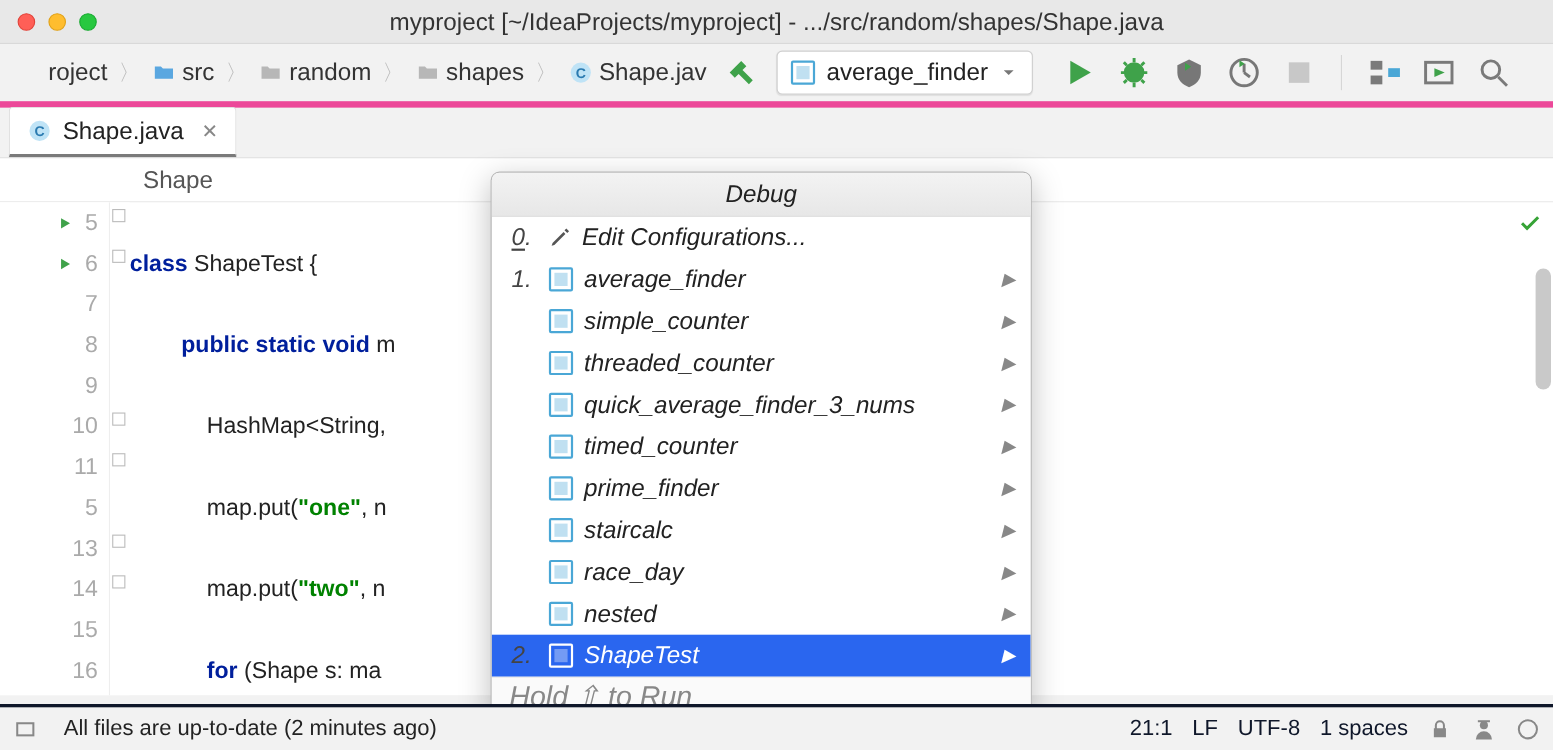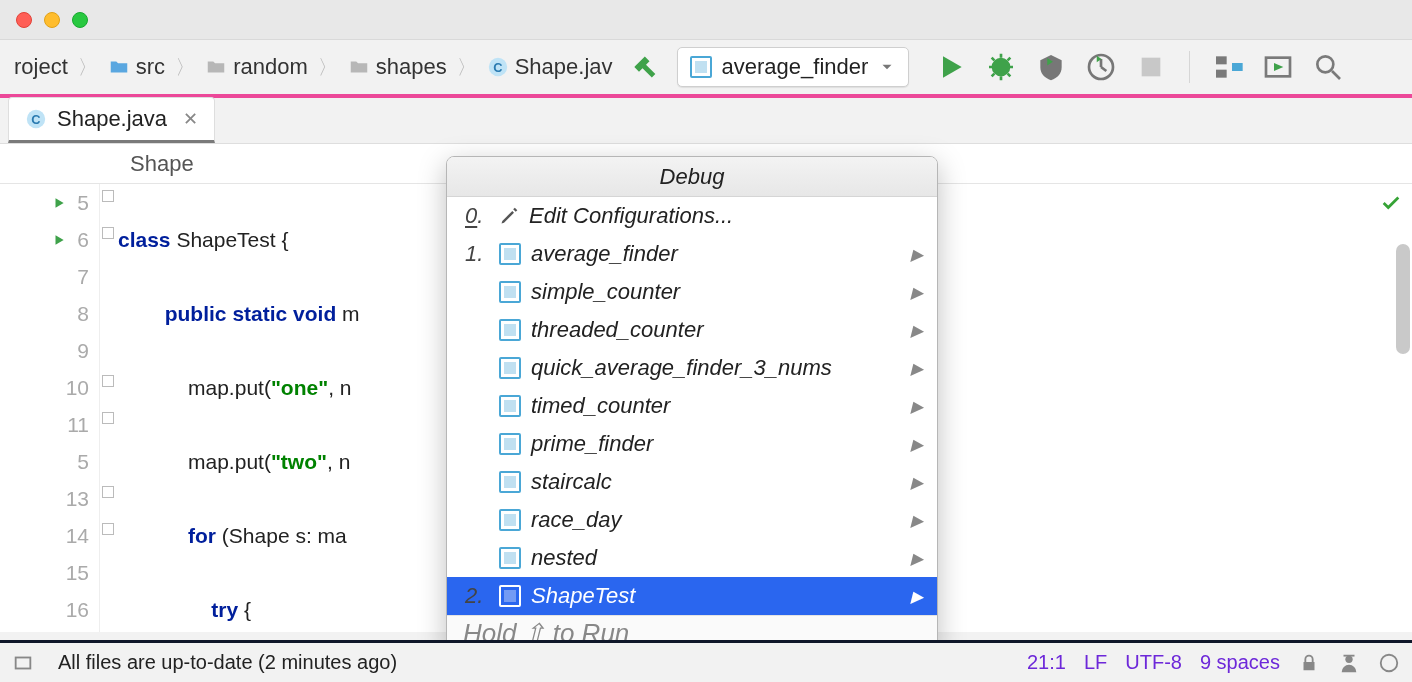--- a/index.html
+++ b/index.html
@@ -8,21 +8,21 @@
 
 .titlebar { height:40px; display:flex; align-items:center; background:#e8e8e8; border-bottom:1px solid #d9d9d9; position:relative; }
 .traffic { display:flex; gap:12px; margin-left:16px; }
 .dot { width:16px; height:16px; border-radius:50%; }
 .dot.red { background:#ff5f57; border:1px solid #e24238; }
 .dot.yel { background:#ffbd2e; border:1px solid #e1a116; }
 .dot.grn { background:#28c840; border:1px solid #17a92f; }
 .title { position:absolute; left:0; right:0; text-align:center; font-size:22px; color:#333; pointer-events:none; }
 
 
-.toolbar { height:58px; background:#f2f2f2; border-bottom:4px solid #ec4899; display:flex; align-items:center; padding:0 8px; gap:6px; }
+.toolbar { height:58px; background:#f2f2f2; border-bottom:6px solid #ec4899; display:flex; align-items:center; padding:0 8px; gap:6px;justify-content:center; }
 .crumbs { display:flex; align-items:center; gap:2px; flex:0 0 auto; }
 .crumb { display:flex; align-items:center; gap:6px; padding:4px 6px; border-radius:4px; font-size:22px; color:#333; }
 .chev { color:#bbb; font-size:20px; padding:0 2px; }
 .cicon { width:22px; height:22px; display:inline-flex; align-items:center; justify-content:center; }
 .folder-blue svg, .folder-grey svg, .jclass svg { width:22px; height:22px; }
 .hammer { margin-left:6px; width:30px; height:30px; display:flex; align-items:center; justify-content:center; }
 .run-sel { margin-left:10px; height:40px; border:1px solid #cfcfcf; border-radius:5px; background:#fff; display:flex; align-items:center; gap:10px; padding:0 12px; font-size:22px; box-shadow:0 1px 1px rgba(0,0,0,0.08); }
 .toolbar-icons { display:flex; align-items:center; gap:18px; margin-left:20px; }
 .tbicon { width:32px; height:32px; display:flex; align-items:center; justify-content:center; }
 .tbspacer { width:1px; height:32px; background:#d6d6d6; margin:0 4px; }
@@ -60,36 +60,37 @@
 .popup-hold { height:36px; display:flex; align-items:center; padding-left:16px; color:#888; font-size:26px; background:#fafafa; border-top:1px solid #e3e3e3; }
 .app-icon { width:22px; height:22px; flex:0 0 22px; border:2px solid #4aa7d6; border-radius:2px; position:relative; }
 .app-icon::before { content:""; position:absolute; left:3px; right:3px; top:3px; bottom:3px; background:#4aa7d6; opacity:0.35; }
 .popup-row.sel .app-icon { border-color:#fff; }
 .popup-row.sel .app-icon::before { background:#fff; }
 
 
 .status { position:absolute; bottom:0; left:0; right:0; height:42px; background:#f2f2f2; border-top:3px solid #0f172a; display:flex; align-items:center; padding:0 12px; font-size:20px; gap:18px; }
 .status .msg { flex:0 0 auto; margin-left:6px; }
 .status .sp { flex:1; }
-.status .cell { color:#6d28d9; }
+.status .cell { color:#0f172a; }
 .status svg { width:22px; height:22px; }
 
 
 svg { display:block; }
 .underline0 { text-decoration:underline; text-underline-offset:3px; }
 </style>
 </head>
 <body>
 
 <div class="titlebar">
   <div class="traffic">
     <div class="dot red"></div>
     <div class="dot yel"></div>
     <div class="dot grn"></div>
   </div>
+  <div class="title">myproject [~/IdeaProjects/myproject] - .../src/random/shapes/Shape.java</div>
 </div>
 
 <div class="toolbar">
   <div class="crumbs">
     <div class="crumb">
         <span>roject</span>
       </div>
     <span class="chev">〉</span>
     <div class="crumb">
       <span class="cicon folder-blue">
@@ -266,20 +267,21 @@
     <div class="fold" style="top:6px"></div>
     <div class="fold" style="top:43px"></div>
     <div class="fold" style="top:191px"></div>
     <div class="fold" style="top:228px"></div>
     <div class="fold" style="top:302px"></div>
     <div class="fold" style="top:339px"></div>
   </div>
   <div class="code">
 <div><span class="kw">class</span><span> ShapeTest {</span></div>
 <div>        <span class="kw">public</span> <span class="kw">static</span> <span class="kw">void</span><span> m</span></div>
+<div>            HashMap&lt;String, </div>
 <div><span>            map.put(</span><span class="str">"one"</span><span>, n</span></div>
 <div><span>            map.put(</span><span class="str">"two"</span><span>, n</span></div>
 <div>            <span class="kw">for</span><span> (Shape s: ma</span></div>
 <div>                <span class="kw">try</span><span> {</span></div>
 
 
 
 
 
     <span class="check"><svg width="22" height="22" viewBox="0 0 24 24">
@@ -368,21 +370,21 @@
   <span>
       <svg viewBox="0 0 24 24">
         <rect x="4" y="6" width="16" height="12" fill="none" stroke="#888" stroke-width="2"></rect>
       </svg>
     </span>
   <span class="msg">All files are up-to-date (2 minutes ago)</span>
   <span class="sp"></span>
   <span class="cell">21:1</span>
   <span class="cell">LF</span>
   <span class="cell">UTF-8</span>
-  <span class="cell">9 spaces</span>
+  <span class="cell">1 spaces</span>
   <span>
       <svg viewBox="0 0 24 24">
         <path fill="#888" d="M7 11V8a5 5 0 0110 0v3h1v9H6v-9h1zm2 0h6V8a3 3 0 00-6 0v3z"></path>
       </svg>
     </span>
   <span>
       <svg viewBox="0 0 24 24">
         <circle cx="12" cy="8" r="4" fill="#888"></circle>
         <path fill="#888" d="M4 22a8 8 0 0116 0H4z"></path>
         <rect x="6" y="3" width="12" height="2" fill="#888"></rect>

